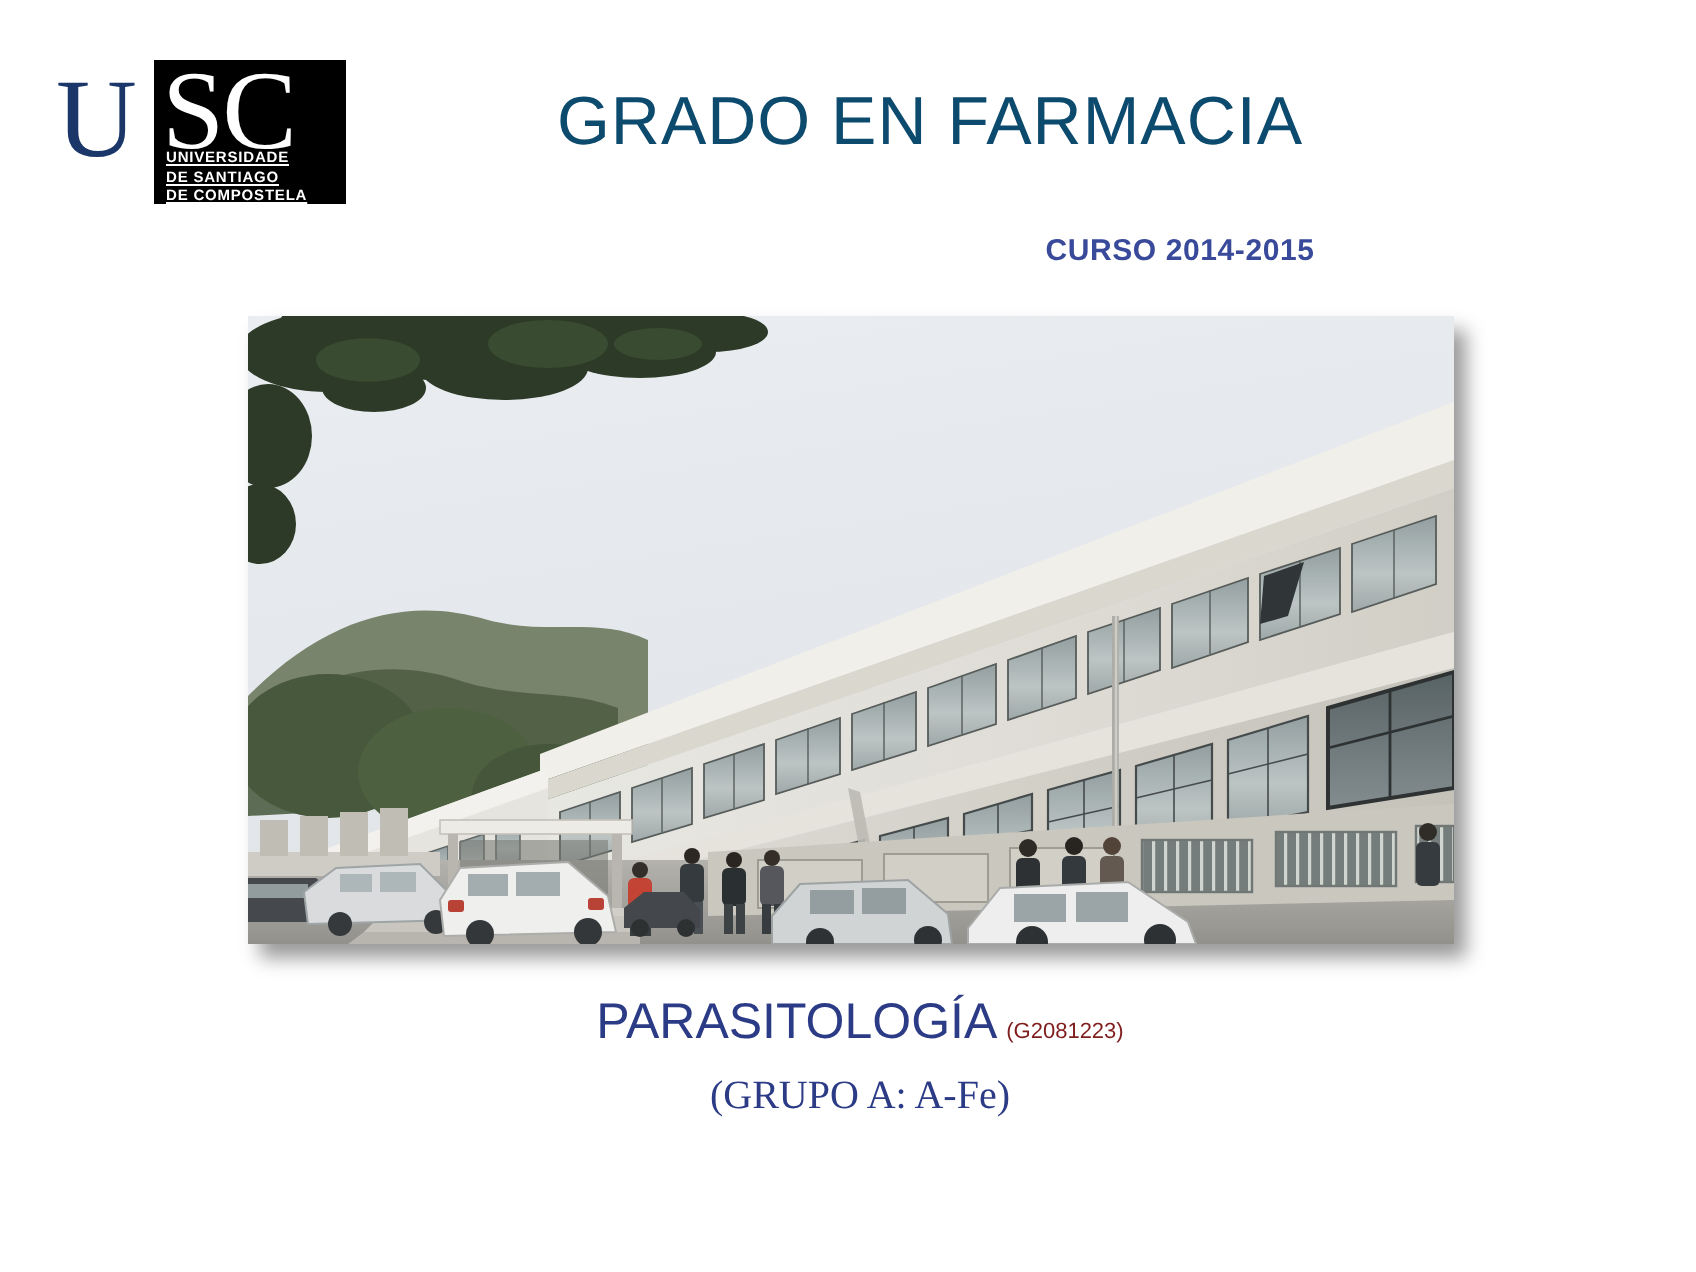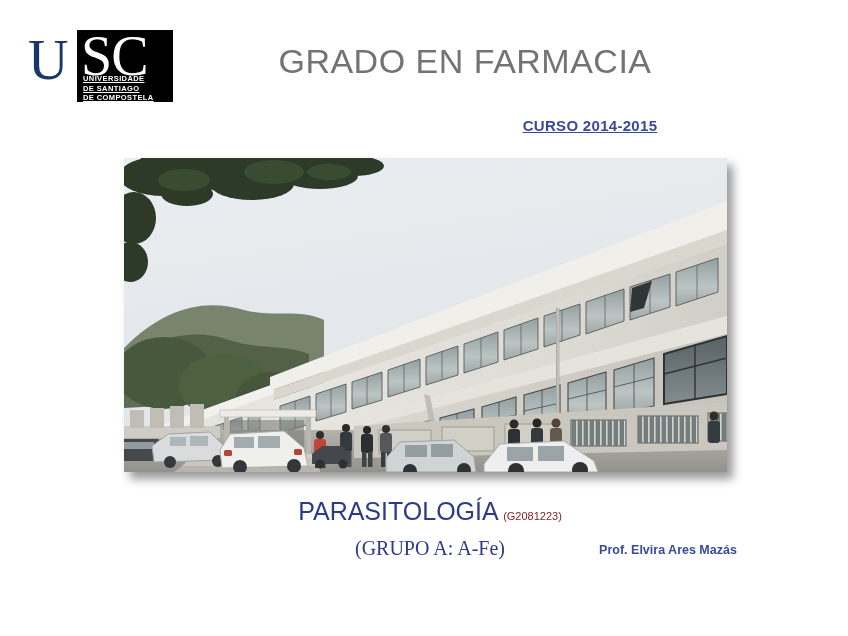--- a/index.html
+++ b/index.html
@@ -66,35 +66,34 @@
   }
 
   
   .main-title {
     position: absolute;
     left: 230px;
     top: 42px;
     width: 470px;
     text-align: center;
     font-size: 34px;
-    color: #737373;
+    color: #0c4a6e;
     letter-spacing: 0.5px;
     white-space: nowrap;
   }
   .course-line {
     position: absolute;
     left: 440px;
     top: 117px;
     width: 300px;
     text-align: center;
     font-size: 15px;
     font-weight: 700;
     color: #3a4a9b;
     letter-spacing: 0.3px;
-    text-decoration: underline;
   }
 
   
   .photo-frame {
     position: absolute;
     left: 124px;
     top: 158px;
     width: 603px;
     height: 314px;
     box-shadow: 6px 7px 9px rgba(0,0,0,0.40);
@@ -451,14 +450,13 @@
   </svg>
 </div>
 
 <div class="subject-line">
   <span class="subject-name">PARASITOLOGÍA</span>
   <span class="subject-code">(G2081223)</span>
 </div>
 <div class="group-line">(GRUPO A: A-Fe)</div>
 
 <div class="prof-block">
-  <div>Prof. Elvira Ares Mazás</div>
 </div>
 
 </body></html>

